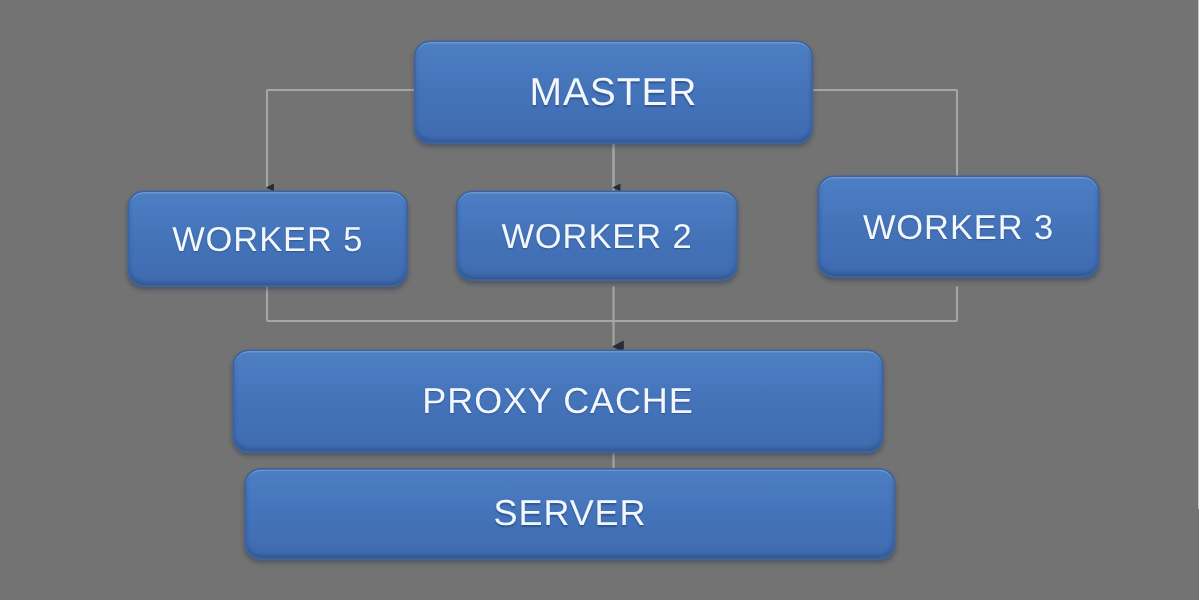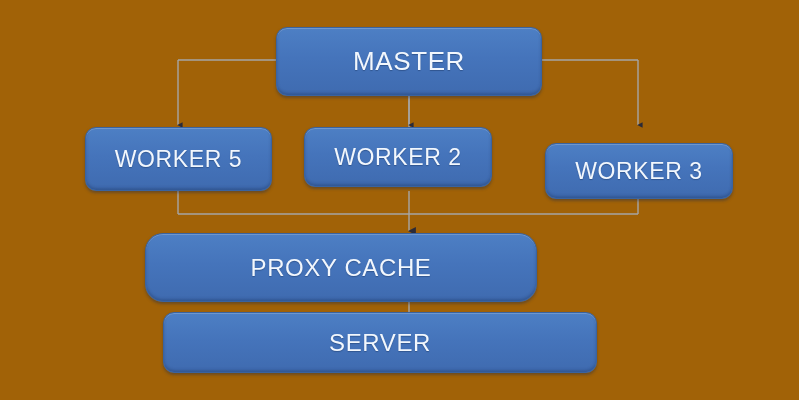--- a/index.html
+++ b/index.html
@@ -7,21 +7,21 @@
     padding: 0;
     background: #ffffff;
   }
   body {
     font-family: "Liberation Sans", sans-serif;
   }
   #canvas {
     position: relative;
     width: 799px;
     height: 400px;
-    background: #a16207;
+    background: #737373;
     overflow: hidden;
   }
   
   #connectors {
     position: absolute;
     left: 0;
     top: 0;
     width: 799px;
     height: 400px;
     z-index: 1;
@@ -47,22 +47,22 @@
     font-weight: 400;
     letter-spacing: 0.6px;
     white-space: nowrap;
     text-shadow: 0 1px 1px rgba(25, 50, 95, 0.45);
   }
 
   
   #node-master      { left: 276px; top: 27px;  width: 266px; height: 69px; }
   #node-worker-1    { left: 85px;  top: 127px; width: 187px; height: 64px; }
   #node-worker-2    { left: 304px; top: 127px; width: 188px; height: 60px; }
-  #node-worker-3    { left: 545px; top: 143px; width: 188px; height: 56px; }
-  #node-proxy-cache { left: 145px; top: 233px; width: 392px; height: 69px; border-radius: 18px; }
+  #node-worker-3    { left: 545px; top: 117px; width: 188px; height: 68px; }
+  #node-proxy-cache { left: 155px; top: 233px; width: 434px; height: 69px; }
   #node-server      { left: 163px; top: 312px; width: 434px; height: 61px; }
 
   #node-master      .node-label { font-size: 26px; }
   #node-worker-1    .node-label,
   #node-worker-2    .node-label,
   #node-worker-3    .node-label { font-size: 23px; }
   #node-proxy-cache .node-label { font-size: 24px; }
   #node-server      .node-label { font-size: 24px; }
 </style>
 </head>

